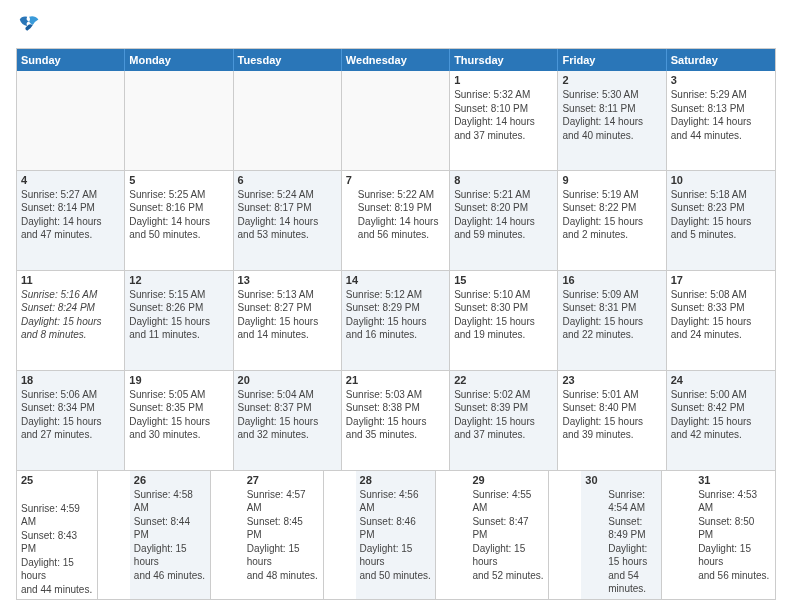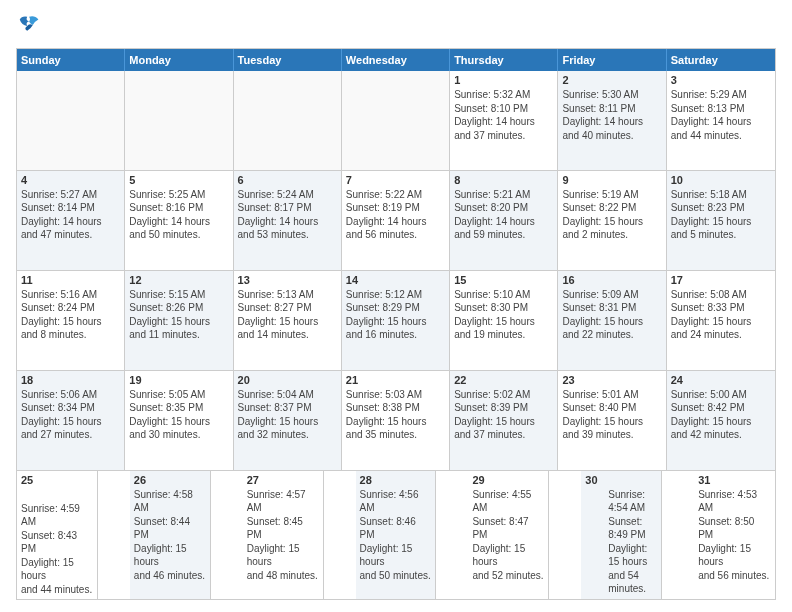--- a/index.html
+++ b/index.html
@@ -186,21 +186,21 @@
           </div>
           <div class="cal-cell shaded">
             <div class="day-num">6</div>
             <div class="cell-text" style="white-space: pre-line;">Sunrise: 5:24 AM
 Sunset: 8:17 PM
 Daylight: 14 hours
 and 53 minutes.</div>
           </div>
           <div class="cal-cell">
             <div class="day-num">7</div>
-            <div class="cell-text" style="white-space: pre-line;">Sunrise: 5:22 AM
+            <div class="cell-text" style="white-space: pre-line; margin-left: 12px;">Sunrise: 5:22 AM
 Sunset: 8:19 PM
 Daylight: 14 hours
 and 56 minutes.</div>
           </div>
           <div class="cal-cell shaded">
             <div class="day-num">8</div>
             <div class="cell-text" style="white-space: pre-line;">Sunrise: 5:21 AM
 Sunset: 8:20 PM
 Daylight: 14 hours
 and 59 minutes.</div>
@@ -216,21 +216,21 @@
             <div class="day-num">10</div>
             <div class="cell-text" style="white-space: pre-line;">Sunrise: 5:18 AM
 Sunset: 8:23 PM
 Daylight: 15 hours
 and 5 minutes.</div>
           </div>
         </div>
         <div class="cal-row">
           <div class="cal-cell">
             <div class="day-num">11</div>
-            <div class="cell-text" style="white-space: pre-line;">Sunrise: 5:16 AM
+            <div class="cell-text" style="white-space: pre-line; font-style: italic;">Sunrise: 5:16 AM
 Sunset: 8:24 PM
 Daylight: 15 hours
 and 8 minutes.</div>
           </div>
           <div class="cal-cell shaded">
             <div class="day-num">12</div>
             <div class="cell-text" style="white-space: pre-line;">Sunrise: 5:15 AM
 Sunset: 8:26 PM
 Daylight: 15 hours
 and 11 minutes.</div>

